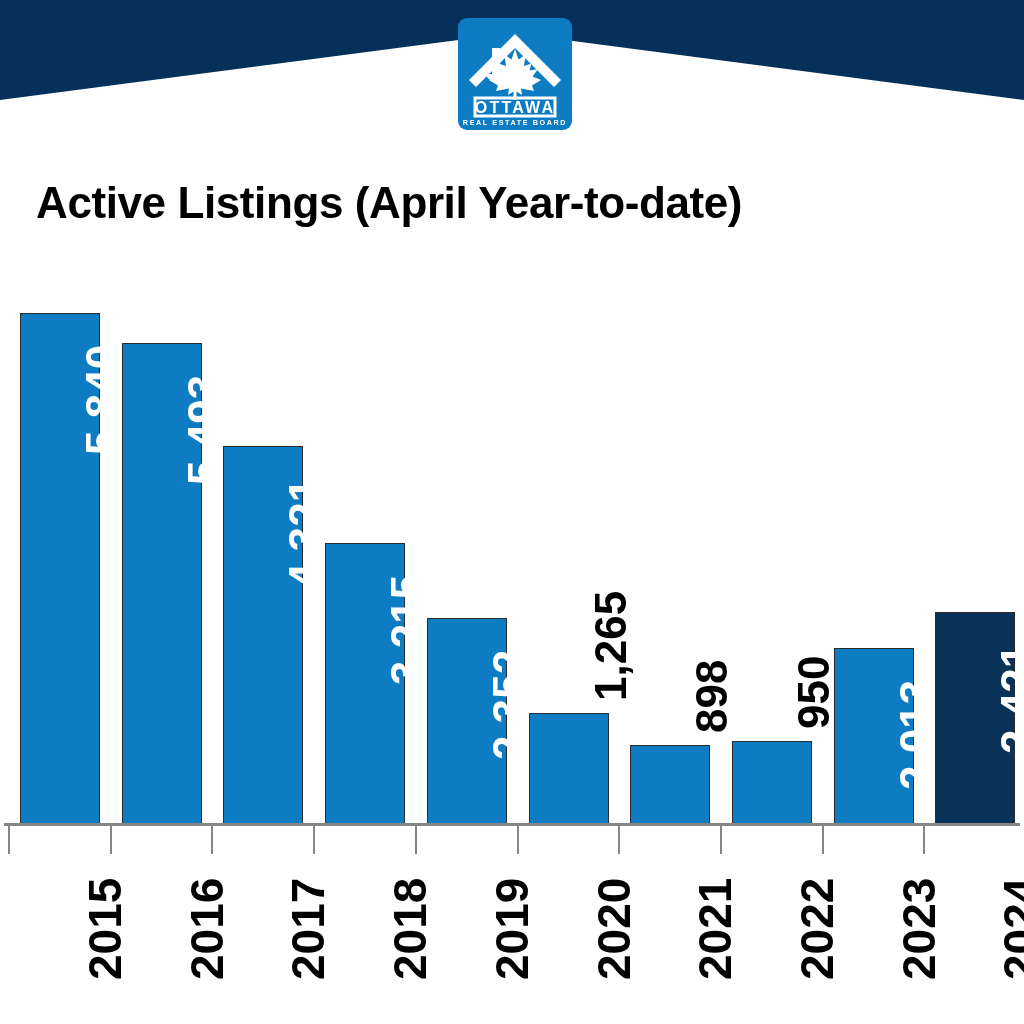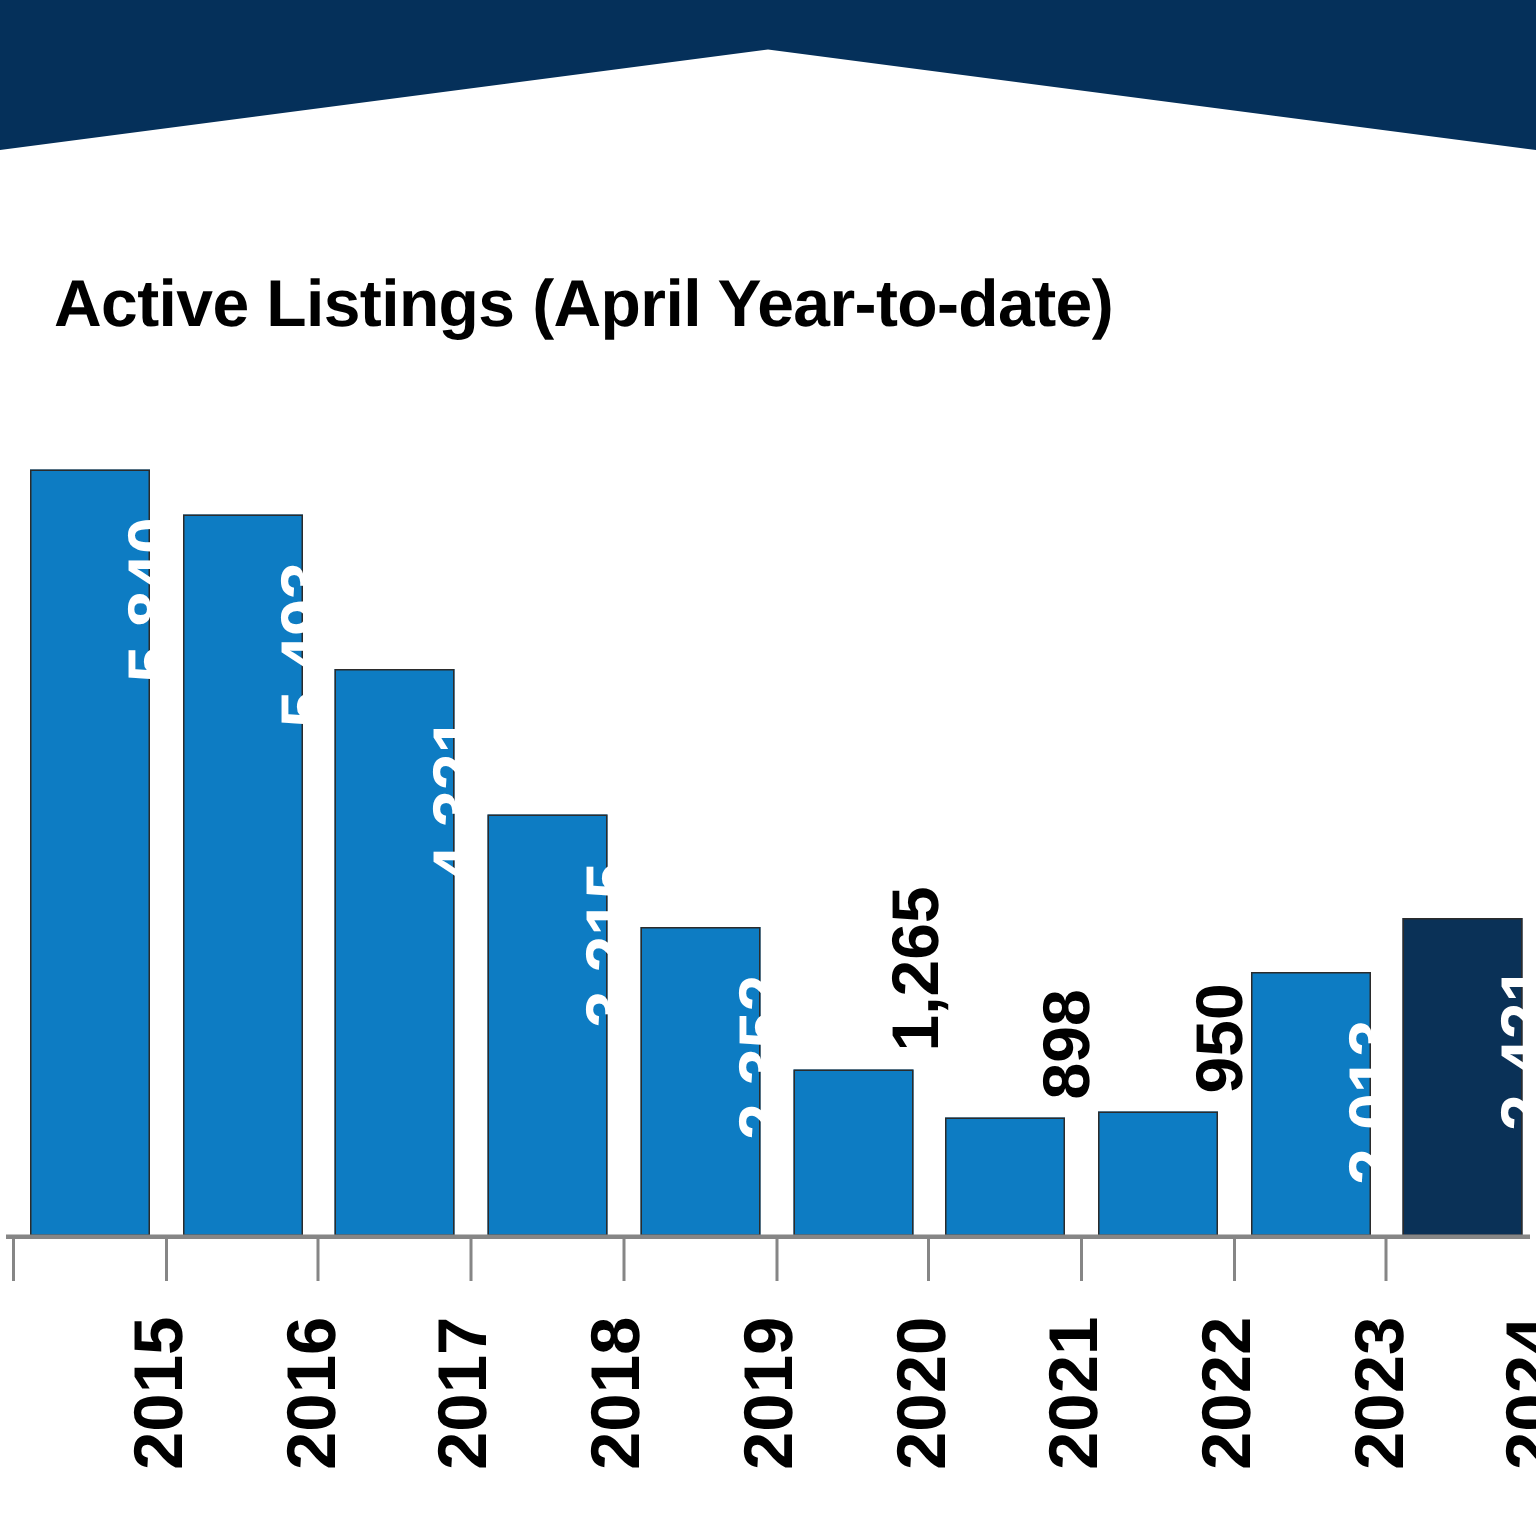--- a/index.html
+++ b/index.html
@@ -124,20 +124,38 @@
 <body>
 
 <div id="page" style="background: rgb(255, 255, 255);">
 
   <div id="header-banner">
     <svg width="1024" height="140" viewBox="0 0 1024 140">
       <path id="banner-path" d="M0 0 L1024 0 L1024 100 L512 33 L0 100 Z" fill="#05305a"></path>
     </svg>
   </div>
 
+  <div id="logo">
+    <svg width="114" height="112" viewBox="0 0 114 112">
+      <rect id="logo-tile" x="0" y="0" width="114" height="112" rx="9" ry="9" fill="#0d7cc3"></rect>
+
+      <g fill="#ffffff">
+        <path d="M57 16 L103 62 L96 69 L57 30 L18 69 L11 62 Z"></path>
+        <path d="M26 56 L34 56 L34 30 L42 30 L42 56 L34 64 Z"></path>
+      </g>
+
+      <g fill="#ffffff">
+        <path d="M57 31 L60.5 41.5 L67.5 36.5 L66 48 L73.5 45.5 L71.5 52.5 L80 51 L74.5 58.5 L83 62 L74 67.5 L76 73 L63 70.5 L64 77 L58.5 73.5 L58.5 82 L55.5 82 L55.5 73.5 L50 77 L51 70.5 L38 73 L40 67.5 L31 62 L39.5 58.5 L34 51 L42.5 52.5 L40.5 45.5 L48 48 L46.5 36.5 L53.5 41.5 Z"></path>
+      </g>
+
+      <rect x="17" y="80" width="80" height="18" fill="none" stroke="#ffffff" stroke-width="3"></rect>
+      <text x="57" y="94.5" font-family="Liberation Sans, sans-serif" font-size="16" font-weight="bold" fill="#ffffff" text-anchor="middle" letter-spacing="2.2">OTTAWA</text>
+      <text x="57" y="106.5" font-family="Liberation Sans, sans-serif" font-size="7.2" font-weight="bold" fill="#ffffff" text-anchor="middle" letter-spacing="1.6">REAL ESTATE BOARD</text>
+    </svg>
+  </div>
 
   <div id="chart-title">Active Listings (April Year-to-date)</div>
 
   <div id="plot">
     <div id="bars-layer">
         <div class="bar" style="left: 20px; top: 313px; width: 80px; height: 511px; background: rgb(13, 124, 195); border-color: rgb(43, 43, 43);"></div>
         <div class="bar-value-inside" style="color: rgb(255, 255, 255); left: 77px; top: 455px;">5,840</div>
         <div class="bar" style="left: 122px; top: 343px; width: 80px; height: 481px; background: rgb(13, 124, 195); border-color: rgb(43, 43, 43);"></div>
         <div class="bar-value-inside" style="color: rgb(255, 255, 255); left: 179px; top: 485px;">5,493</div>
         <div class="bar" style="left: 223px; top: 446px; width: 80px; height: 378px; background: rgb(13, 124, 195); border-color: rgb(43, 43, 43);"></div>

